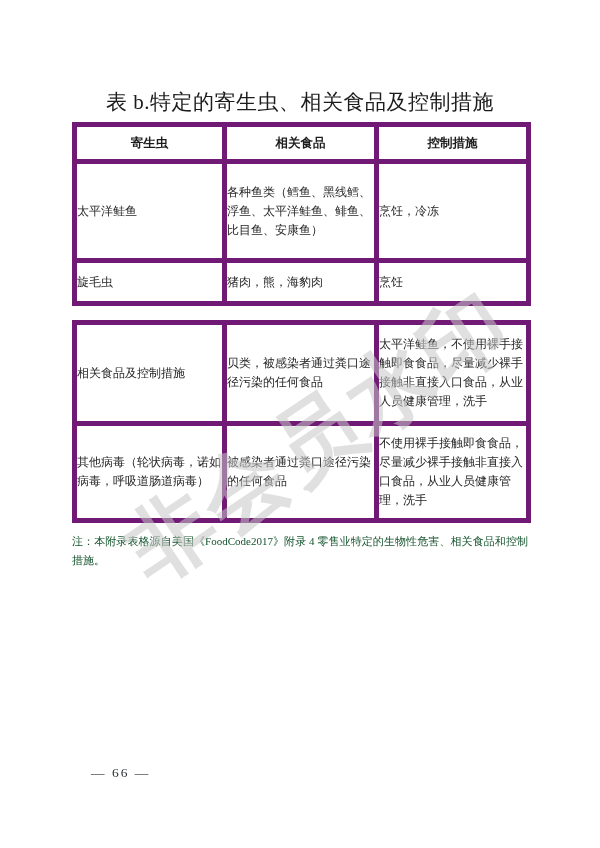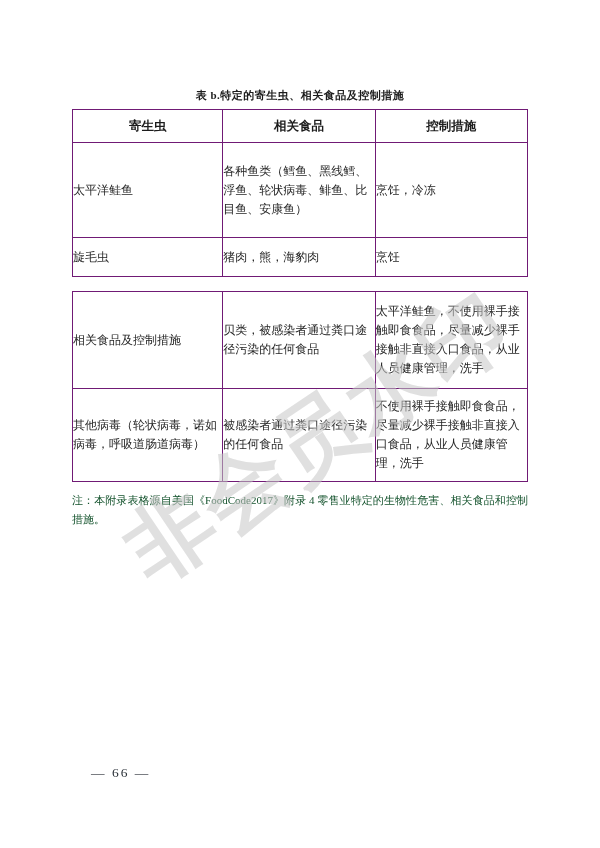--- a/index.html
+++ b/index.html
@@ -6,28 +6,28 @@
   .page{
     position:relative;
     width:600px;height:848px;
     background:#ffffff;
     overflow:hidden;
     font-family:"Liberation Serif","DejaVu Serif",serif;
     color:#212121;
   }
   .content{position:absolute;left:72px;top:88px;width:456px;}
   .tbl-title{
-    font-size:11px;font-weight:bold;text-align:center;
+    font-size:21px;font-weight:normal;text-align:center;
     letter-spacing:0.5px;margin:0 0 6px 0;color:#1c1c1c;
   }
   table.doc{
     border-collapse:collapse;table-layout:fixed;width:456px;
   }
   table.doc td,table.doc th{
-    border:1px solid #701a75;
+    border:5px solid #701a75;
     font-size:12px;line-height:19px;
     padding:3px 0;
     vertical-align:middle;text-align:left;
     font-weight:normal;color:#262626;
     word-break:break-all;
   }
   table.doc th{
     text-align:center;font-weight:bold;color:#1c1c1c;
     height:26px;font-size:12.5px;
   }
@@ -71,21 +71,21 @@
           <col class="c3">
         </colgroup>
       <tbody>
           <tr>
         <th>寄生虫</th>
         <th>相关食品</th>
         <th>控制措施</th>
       </tr>
       <tr class="h93">
         <td>太平洋鲑鱼</td>
-        <td>各种鱼类（鳕鱼、黑线鳕、浮鱼、轮状病毒、鲱鱼、比目鱼、安康鱼）</td>
+        <td>各种鱼类（鳕鱼、黑线鳕、浮鱼、太平洋鲑鱼、鲱鱼、比目鱼、安康鱼）</td>
         <td>烹饪，冷冻</td>
       </tr>
       <tr class="h38">
         <td>旋毛虫</td>
         <td>猪肉，熊，海豹肉</td>
         <td>烹饪</td>
       </tr>
     </tbody>
       </table>
 

